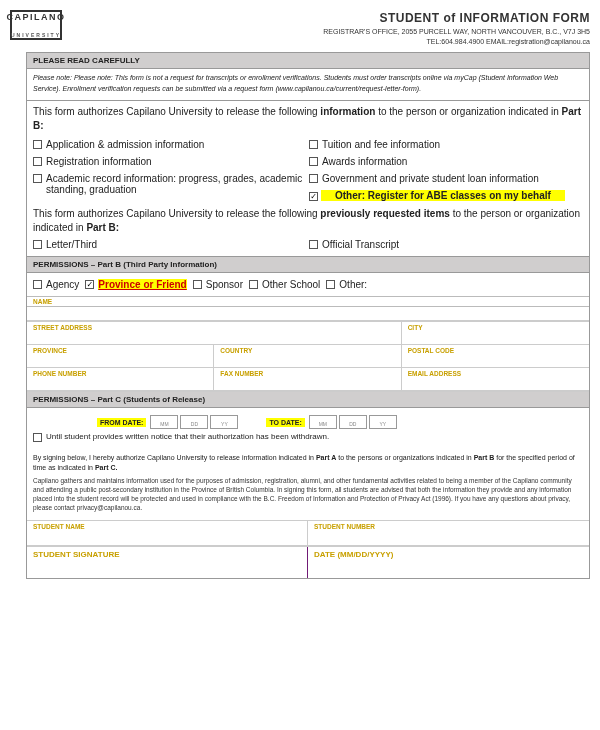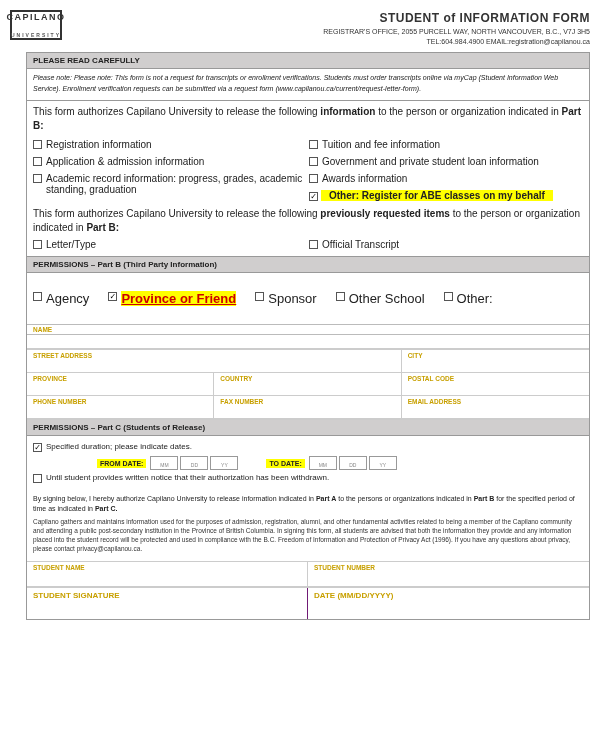--- a/index.html
+++ b/index.html
@@ -122,33 +122,33 @@
       gap: 2px;
     }
     .other-row {
       display: flex;
       align-items: center;
       gap: 3px;
     }
     .other-highlight {
       background: #ffff00;
       font-weight: bold;
-      padding: 0 8px;
+      padding: 0 14px;
     }
     .previously-text {
       margin: 4px 0 2px 0;
       line-height: 1.4;
     }
     .part-b-checkboxes {
       display: flex;
       align-items: center;
-      gap: 19px;
-      padding: 16px 6px;
+      gap: 6px;
+      padding: 4px 6px;
       border-bottom: 1px solid #bbb;
-      font-size: 13px;
+      font-size: 10px;
       flex-wrap: wrap;
     }
     .relative-friend-highlight {
       background: #ffff00;
       font-weight: bold;
       text-decoration: underline;
       color: #c00;
     }
     .field-label {
       font-size: 6.5px;
@@ -312,58 +312,58 @@
   </div>
 
   <div class="permissions-a-content">
     <div class="intro">
       This form authorizes Capilano University to release the following <strong>information</strong> to the person or organization indicated in <strong>Part B:</strong>
     </div>
     <div class="two-col">
       <div class="col-left">
         <div class="checkbox-row">
           <div class="checkbox"></div>
+          <span>Application &amp; admission information</span>
+        </div>
+        <div class="checkbox-row">
+          <div class="checkbox"></div>
           <span>Registration information</span>
-        </div>
-        <div class="checkbox-row">
-          <div class="checkbox"></div>
-          <span>Application &amp; admission information</span>
         </div>
         <div class="checkbox-row">
           <div class="checkbox"></div>
           <span>Academic record information: progress, grades, academic standing, graduation</span>
         </div>
       </div>
       <div class="col-right">
         <div class="checkbox-row">
           <div class="checkbox"></div>
           <span>Tuition and fee information</span>
         </div>
         <div class="checkbox-row">
           <div class="checkbox"></div>
+          <span>Awards information</span>
+        </div>
+        <div class="checkbox-row">
+          <div class="checkbox"></div>
           <span>Government and private student loan information</span>
-        </div>
-        <div class="checkbox-row">
-          <div class="checkbox"></div>
-          <span>Awards information</span>
         </div>
         <div class="other-row checkbox-row">
           <div class="checkbox checked"></div>
           <span class="other-highlight">Other: Register for ABE classes on my behalf</span>
         </div>
       </div>
     </div>
     <div class="previously-text">
       This form authorizes Capilano University to release the following <strong>previously requested items</strong> to the person or organization indicated in <strong>Part B:</strong>
     </div>
     <div class="two-col">
       <div class="col-left">
         <div class="checkbox-row">
           <div class="checkbox"></div>
-          <span>Letter/Type</span>
+          <span>Letter/Third</span>
         </div>
       </div>
       <div class="col-right">
         <div class="checkbox-row">
           <div class="checkbox"></div>
           <span>Official Transcript</span>
         </div>
       </div>
     </div>
   </div>
@@ -433,24 +433,20 @@
       <div class="field-input" style="height:12px;"></div>
     </div>
     <div class="field-block">
       <div class="field-label">EMAIL ADDRESS</div>
       <div class="field-input" style="height:12px;"></div>
     </div>
   </div>
 
   <div class="section-header">PERMISSIONS – Part C (Students of Release)</div>
   <div class="part-c-content">
-    <div class="checkbox-row" style="margin-bottom:4px;">
-      <div class="checkbox checked"></div>
-      <span>Specified duration; please indicate dates.</span>
-    </div>
     <div class="date-row">
       <span style="width:60px;"></span>
       <span class="date-label">FROM DATE:</span>
       <div class="date-field-group">
         <div class="date-box">
           <div class="date-box-label">MM</div>
         </div>
         <div class="date-box">
           <div class="date-box-label">DD</div>
         </div>

